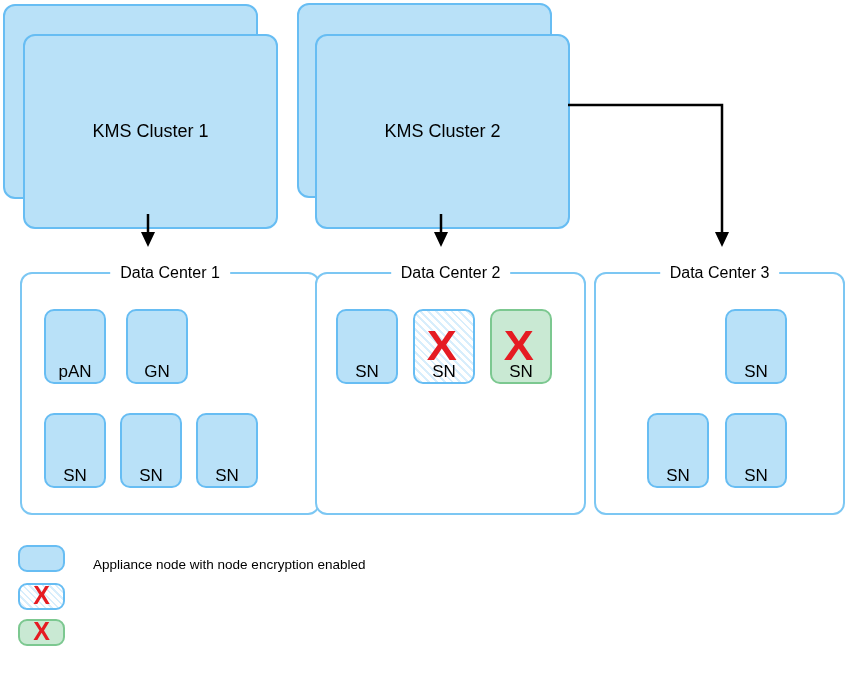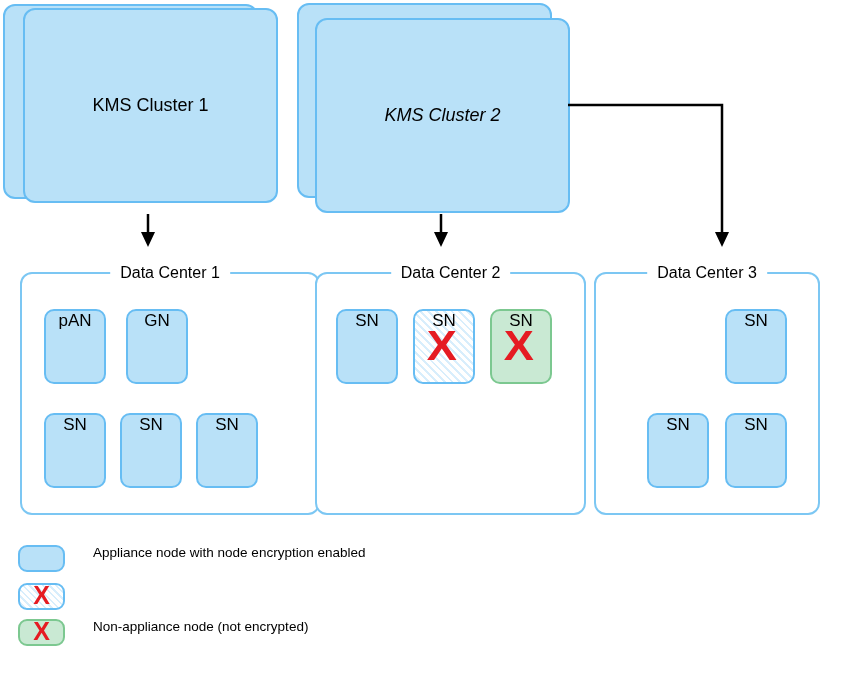--- a/index.html
+++ b/index.html
@@ -17,23 +17,23 @@
   .card {
     position: absolute;
     width: 255px;
     height: 195px;
     background: var(--node-fill);
     border: 2px solid var(--node-border);
     border-radius: 12px;
     box-sizing: border-box;
   }
   .c1-back  { left: 3px;   top: 4px;  }
-  .c1-front { left: 23px;  top: 8px; }
+  .c1-front { left: 23px;  top: 34px; }
   .c2-back  { left: 297px; top: 3px;  }
-  .c2-front { left: 315px; top: 18px; font-style: italic; }
+  .c2-front { left: 315px; top: 34px; }
   .card-front {
     display: flex;
     align-items: center;
     justify-content: center;
   }
   .card-label {
     font-size: 18px;
     line-height: 25px;
     text-align: center;
   }
@@ -56,21 +56,21 @@
     position: absolute;
     top: 272px;
     height: 243px;
     background: #ffffff;
     border: 2px solid var(--container-border);
     border-radius: 12px;
     box-sizing: border-box;
   }
   .dc1 { left: 20px;  width: 300px; }
   .dc2 { left: 315px; width: 271px; }
-  .dc3 { left: 594px; width: 226px; }
+  .dc3 { left: 594px; width: 251px; }
   .dc-title {
     position: absolute;
     top: -11px;
     left: 50%;
     transform: translateX(-50%);
     background: #ffffff;
     padding: 0 10px;
     font-size: 16px;
     line-height: 19px;
     white-space: nowrap;
@@ -79,21 +79,21 @@
   
   .node {
     position: absolute;
     width: 62px;
     height: 75px;
     border-radius: 10px;
     border: 2px solid var(--node-border);
     background: var(--node-fill);
     box-sizing: border-box;
     display: flex;
-    align-items: flex-start;
+    align-items: flex-end;
     justify-content: center;
     font-size: 17px;
   }
   .node--hatched {
     background: repeating-linear-gradient(
       45deg,
       #ffffff 0px, #ffffff 3.5px,
       var(--hatch-line) 3.5px, var(--hatch-line) 5.5px
     );
     border-color: var(--node-border);
@@ -124,21 +124,21 @@
   .r1  { left: 51px;  top: 35px;  }
   .r2  { left: 129px; top: 35px;  }
   .r3  { left: 51px;  top: 139px; }
   .r4  { left: 129px; top: 139px; }
 
   
   .legend-row {
     position: absolute;
     left: 18px;
     display: flex;
-    align-items: flex-start;
+    align-items: flex-end;
   }
   .lr1 { top: 545px; }
   .lr2 { top: 583px; }
   .lr3 { top: 619px; }
   .swatch {
     position: relative;
     width: 47px;
     height: 27px;
     border-radius: 9px;
     box-sizing: border-box;
@@ -261,16 +261,15 @@
   </div>
   <div class="legend-row lr2">
     <span class="swatch swatch--hatched">
       <span class="swatch-x">X</span>
     </span>
   </div>
   <div class="legend-row lr3">
     <span class="swatch swatch--green">
       <span class="swatch-x">X</span>
     </span>
-    <span class="legend-label">Non-appliance node (not encrypted)</span>
   </div>
 
 </div>
 
 </body></html>

